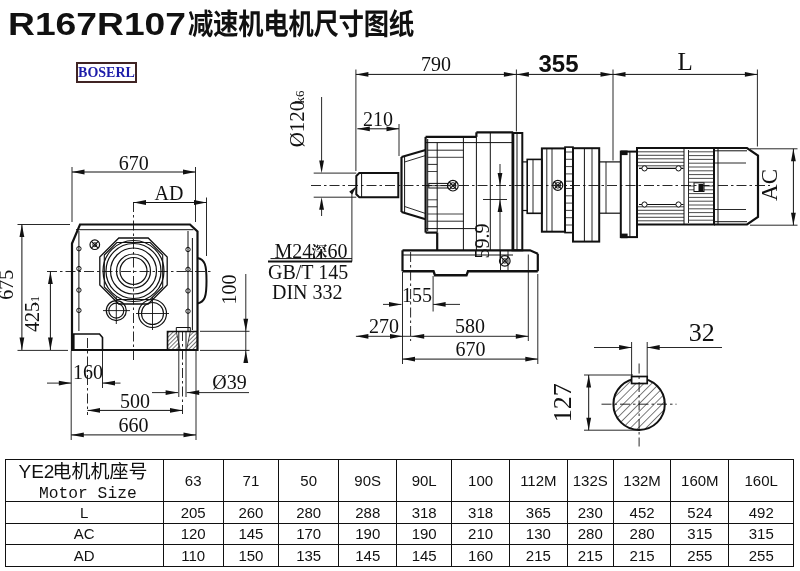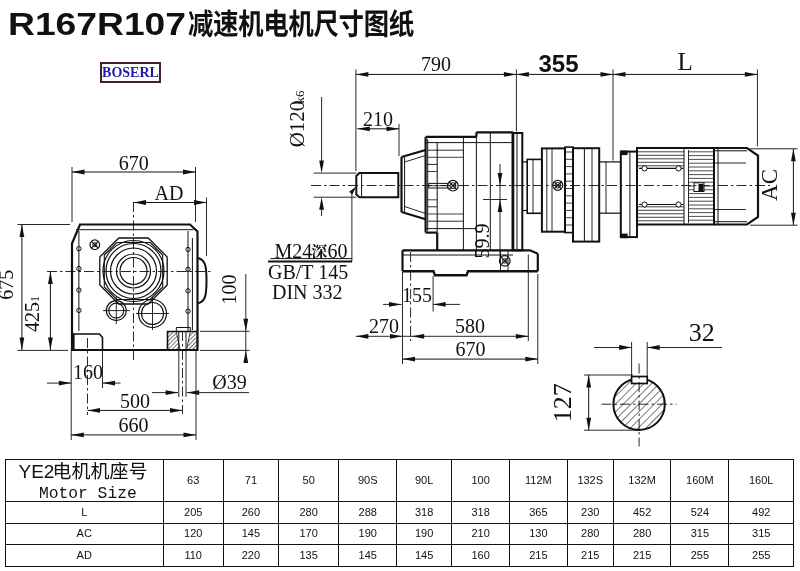--- a/index.html
+++ b/index.html
@@ -1,17 +1,17 @@
 <!DOCTYPE html>
 <html><head><meta charset="utf-8"><style>
 * { margin:0; padding:0; box-sizing:border-box; }
 body { width:800px; height:571px; background:#fff; font-family:"Liberation Sans",sans-serif; position:relative; overflow:hidden; }
-#logo { position:absolute; left:76px; top:62px; width:61px; height:21px; border:2px solid #402424; color:#1c1caa; font-family:"Liberation Serif",serif; font-weight:bold; font-size:14px; text-align:center; line-height:17px; letter-spacing:0px;margin-left:24px; }
+#logo { position:absolute; left:76px; top:62px; width:61px; height:21px; border:2px solid #402424; color:#1c1caa; font-family:"Liberation Serif",serif; font-weight:bold; font-size:14px; text-align:center; line-height:17px; letter-spacing:0px; }
 table { position:absolute; left:5px; top:459px; border-collapse:collapse; table-layout:fixed; }
-td { border:1px solid #111; text-align:center; vertical-align:middle; font-size:11px; line-height:1; color:#111; padding:0; }
+td { border:1px solid #111; text-align:center; vertical-align:middle; font-size:15px; line-height:1; color:#111; padding:0; }
 </style></head><body>
 <div id="logo">BOSERL</div>
 <svg width="800" height="571" viewBox="0 0 800 571" style="position:absolute;left:0;top:0">
 <defs>
 <pattern id="hat" patternUnits="userSpaceOnUse" width="2.9" height="2.9" patternTransform="rotate(45)">
 <line x1="0" y1="0" x2="0" y2="2.9" stroke="#111" stroke-width="1.15"></line>
       </pattern>
 <pattern id="hat2" patternUnits="userSpaceOnUse" width="5.5" height="5.5" patternTransform="rotate(45)">
 <line x1="0" y1="0" x2="0" y2="5.5" stroke="#111" stroke-width="1.1"></line>
       </pattern>
@@ -391,21 +391,21 @@
         <td>210</td>
         <td>130</td>
         <td>280</td>
         <td>280</td>
         <td>315</td>
         <td>315</td>
       </tr>
 <tr style="height:21.5px">
         <td>AD</td>
         <td>110</td>
-        <td>220</td>
+        <td>150</td>
         <td>135</td>
         <td>145</td>
         <td>145</td>
         <td>160</td>
         <td>215</td>
         <td>215</td>
         <td>215</td>
         <td>255</td>
         <td>255</td>
       </tr>

